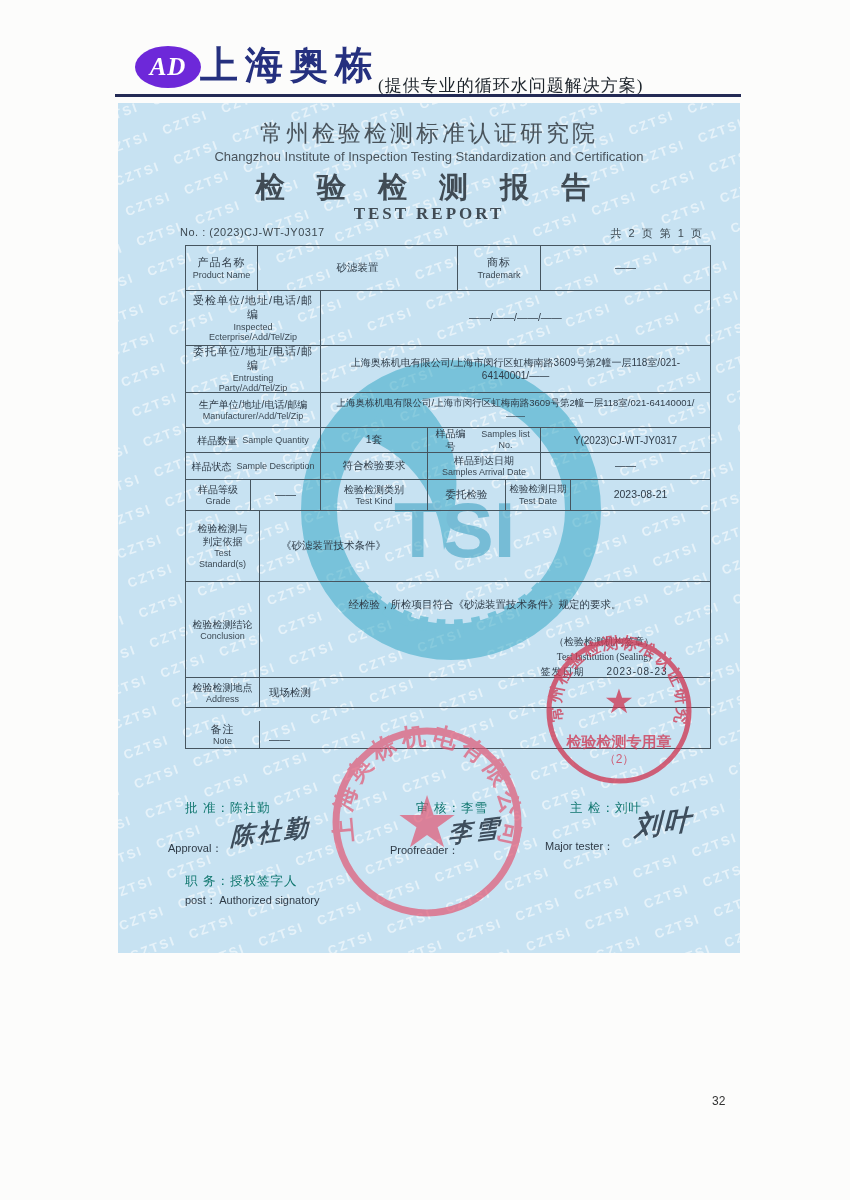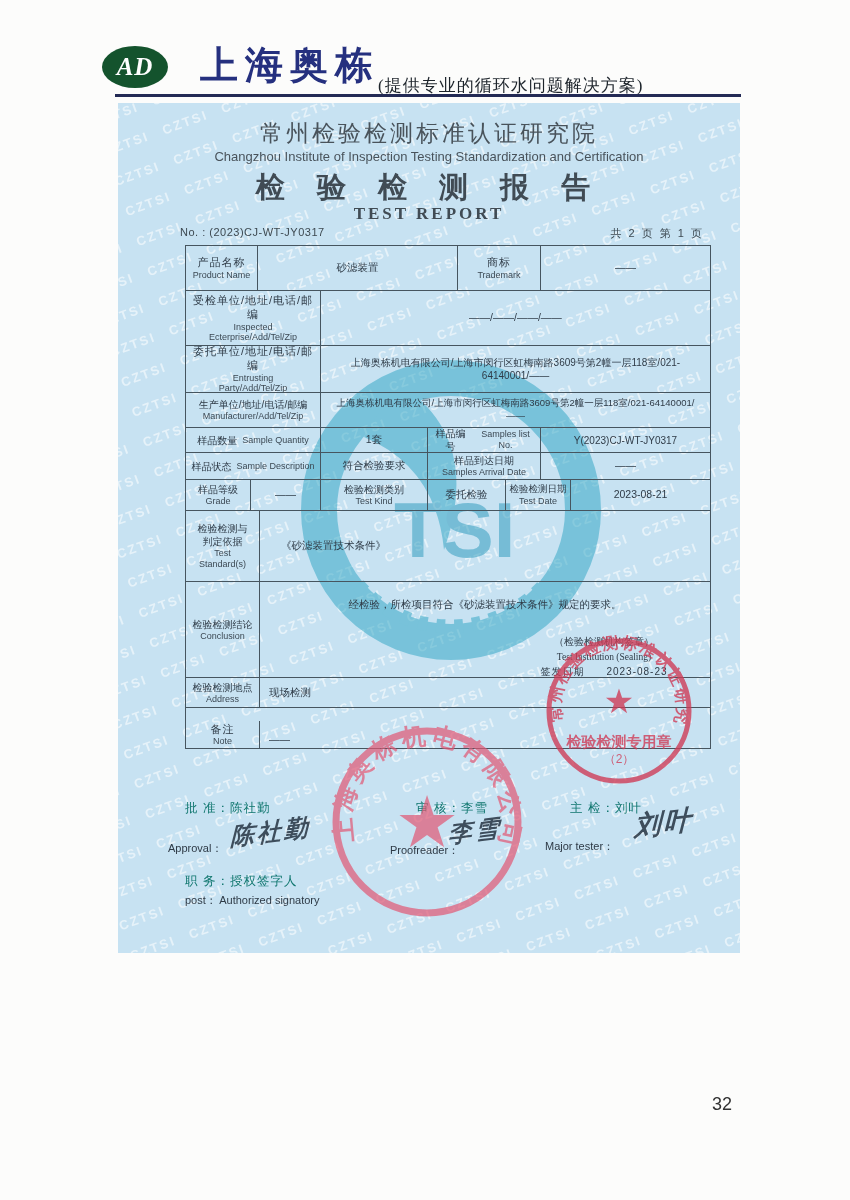--- a/index.html
+++ b/index.html
@@ -2,22 +2,22 @@
 <html><head>
 <meta charset="utf-8">
 <style>
   html,body{margin:0;padding:0;}
   body{
     width:850px;height:1200px;position:relative;background:#fcfcfb;
     font-family:"Liberation Sans", sans-serif;color:#2f3b47;overflow:hidden;
   }
   
   .lh-logo{
-    position:absolute;left:102px;top:46px;width:66px;height:42px;border-radius:50%;
-    background:#14532d;display:flex;align-items:center;justify-content:center;
+    position:absolute;left:135px;top:46px;width:66px;height:42px;border-radius:50%;
+    background:#6d28d9;display:flex;align-items:center;justify-content:center;
   }
   .lh-logo span{
     color:#fff;font-family:"Liberation Serif", serif;font-style:italic;
     font-weight:bold;font-size:25px;letter-spacing:1px;
   }
   .lh-company{
     position:absolute;left:200px;top:40px;font-size:38px;font-weight:bold;
     color:#25307f;letter-spacing:7px;font-family:"Liberation Serif", serif;
   }
   .lh-tagline{
@@ -74,21 +74,21 @@
   .sig-print{position:absolute;font-size:12.5px;color:#0f766e;letter-spacing:1px;}
   .sig-en{position:absolute;font-size:11px;color:#2e3a46;}
   .sig-hand{
     position:absolute;font-size:24px;color:#263442;opacity:.85;
     font-family:"Liberation Serif", serif;font-style:italic;font-weight:bold;
     transform:rotate(-7deg) skewX(-8deg);letter-spacing:3px;white-space:nowrap;
   }
   
   .stamp{position:absolute;pointer-events:none;}
   
-  .page-num{position:absolute;left:712px;top:1094px;font-size:18px;color:#323232;}
+  .page-num{position:absolute;left:712px;top:1094px;font-size:12px;color:#323232;}
   .logo-wm{position:absolute;opacity:.5;}
 </style>
 </head>
 <body>
 
 <div class="lh-logo">
   <span>AD</span>
 </div>
 <div class="lh-company">上海奥栋</div>
 <div class="lh-tagline">(提供专业的循环水问题解决方案)</div>

